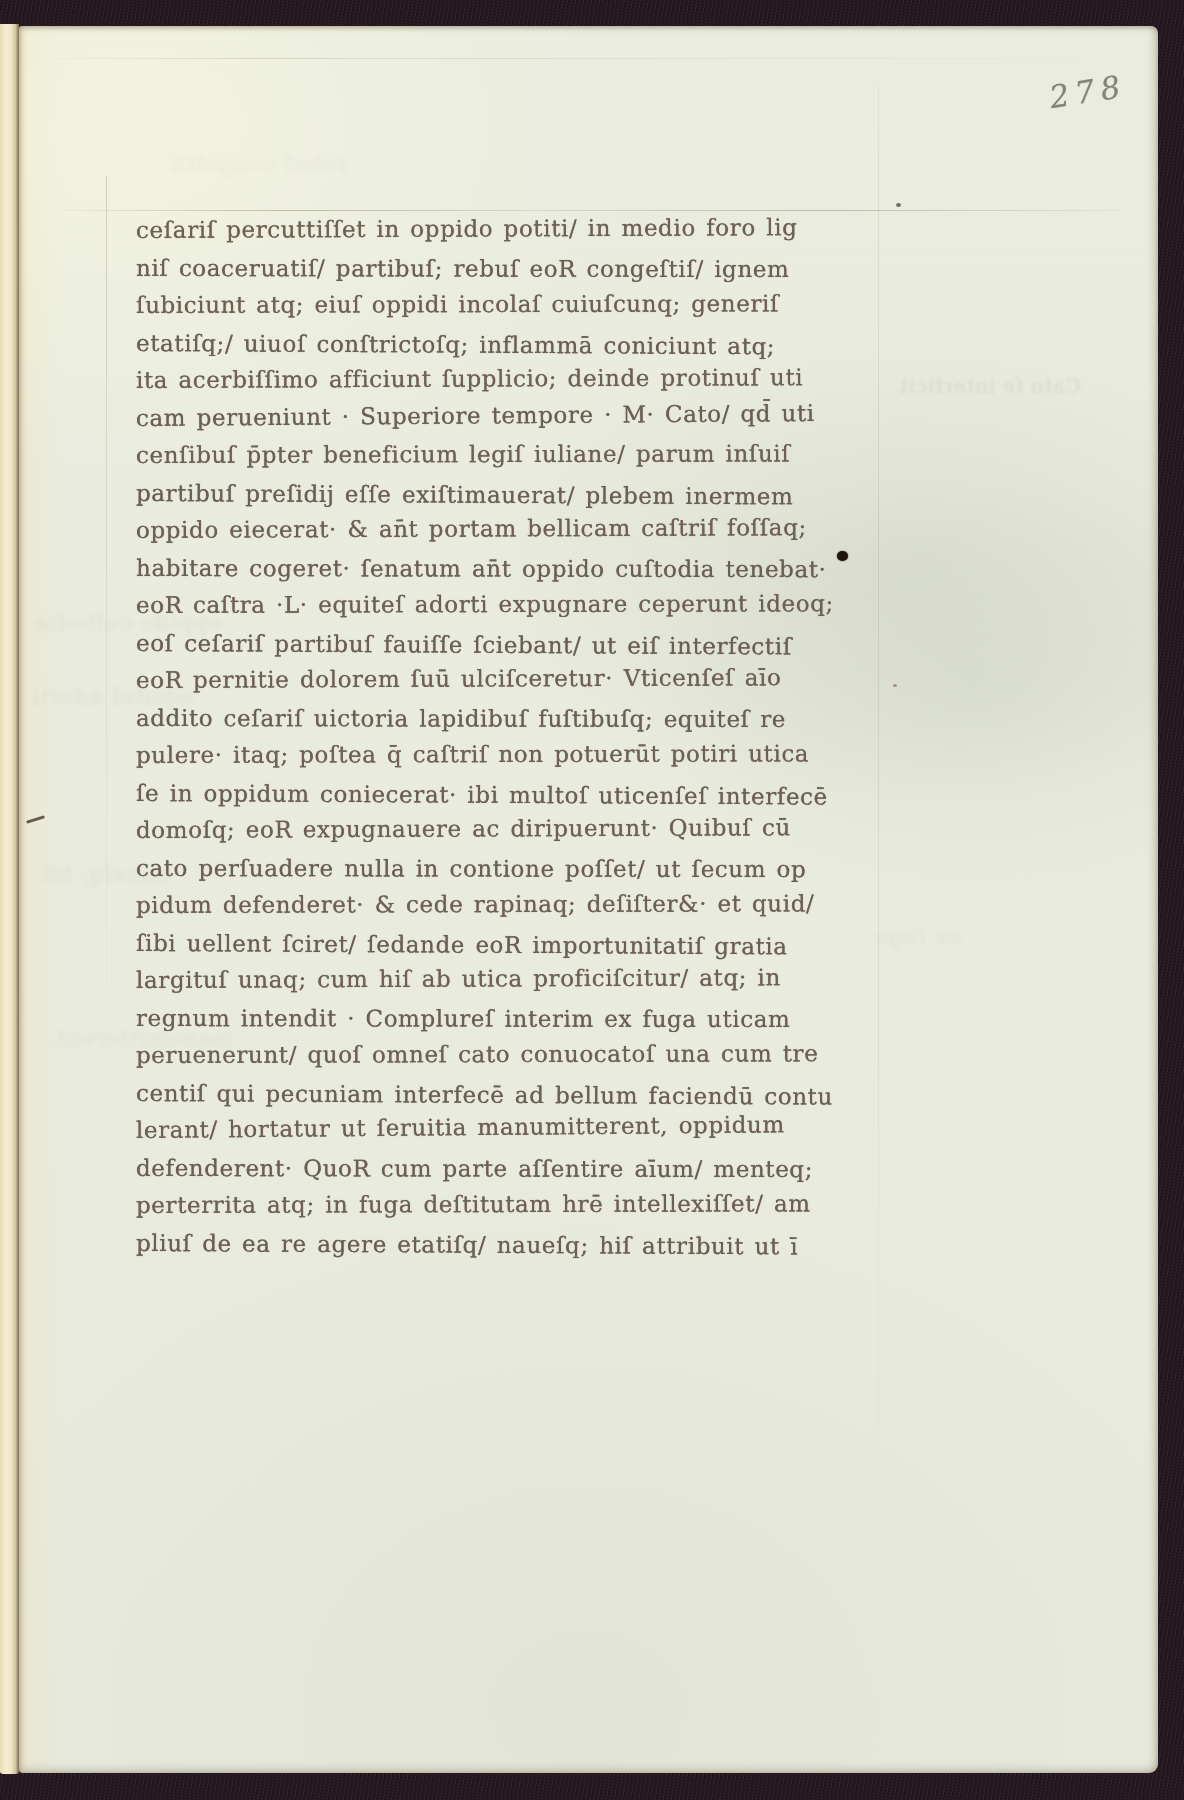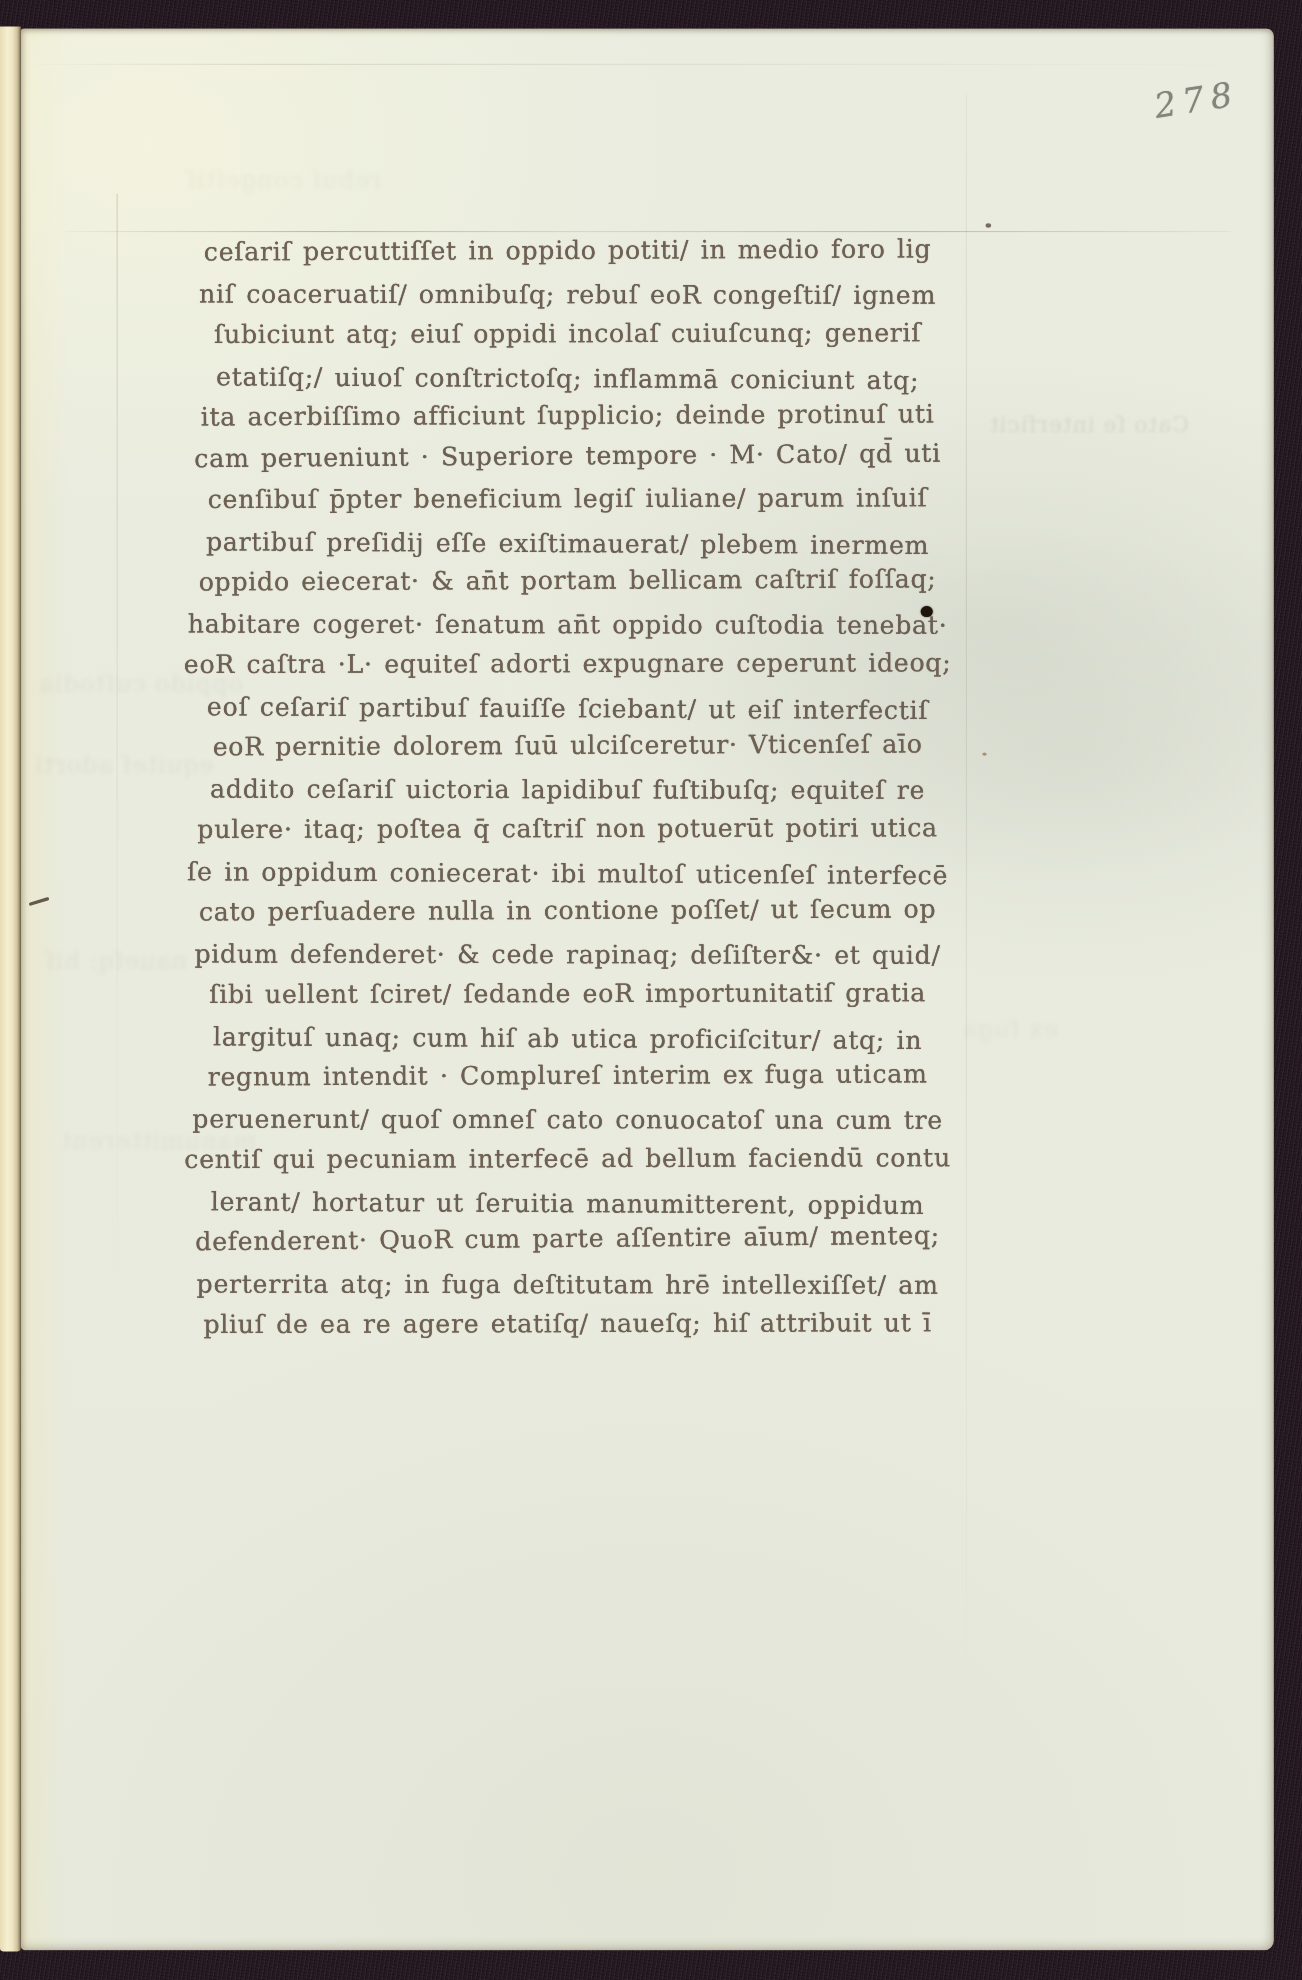--- a/index.html
+++ b/index.html
@@ -52,21 +52,21 @@
     font-size:31px;color:#83857c;letter-spacing:6px;
     transform:rotate(-9deg);
     text-shadow:0 0 1px rgba(130,132,124,.55);
   }
 
   
   .textblock{
     position:absolute;left:117px;top:186px;width:760px;
     color:#6d6053;
     font-family:"DejaVu Serif", serif;
-    font-size:23px;letter-spacing:.6px;word-spacing:2.5px;text-align:center;
+    font-size:23px;letter-spacing:.6px;word-spacing:2.5px;
   }
   .line{
     height:37.5px;line-height:37.5px;white-space:nowrap;
     transform-origin:0 50%;
     text-shadow:0 0 .7px rgba(96,80,62,.85);
   }
   .line:nth-child(4n){transform:rotate(.30deg);}
   .line:nth-child(4n+1){transform:rotate(-.24deg);}
   .line:nth-child(4n+2){transform:rotate(.10deg);}
   .line:nth-child(4n+3){transform:rotate(-.14deg);}
@@ -119,35 +119,36 @@
     <div class="ghost ghost-note">Cato ſe interficit</div>
     <div class="ghost g1">oppido cuſtodia</div>
     <div class="ghost g2">equiteſ adorti</div>
     <div class="ghost g3">naueſq; hiſ</div>
     <div class="ghost g4">rebuſ congeſtiſ</div>
     <div class="ghost g5">ex fuga</div>
     <div class="ghost g6">manumitterent</div>
 
     <div class="textblock">
       <div class="line">ceſariſ percuttiſſet in oppido potiti/ in medio foro lig</div>
-      <div class="line">niſ coaceruatiſ/ omnibuſq; rebuſ eoR congeſtiſ/ ignem</div>
+      <div class="line">niſ coaceruatiſ/ partibuſ; rebuſ eoR congeſtiſ/ ignem</div>
       <div class="line">ſubiciunt atq; eiuſ oppidi incolaſ cuiuſcunq; generiſ</div>
       <div class="line">etatiſq;/ uiuoſ conſtrictoſq; inflammā coniciunt atq;</div>
       <div class="line">ita acerbiſſimo afficiunt ſupplicio; deinde protinuſ uti</div>
       <div class="line">cam perueniunt · Superiore tempore · M· Cato/ qd̄ uti</div>
       <div class="line">cenſibuſ p̄pter beneficium legiſ iuliane/ parum inſuiſ</div>
       <div class="line">partibuſ preſidij eſſe exiſtimauerat/ plebem inermem</div>
       <div class="line">oppido eiecerat· &amp; an̄t portam bellicam caſtriſ foſſaq;</div>
       <div class="line">habitare cogeret· ſenatum an̄t oppido cuſtodia tenebat·</div>
       <div class="line">eoR caſtra ·L· equiteſ adorti expugnare ceperunt ideoq;</div>
       <div class="line">eoſ ceſariſ partibuſ fauiſſe ſciebant/ ut eiſ interfectiſ</div>
       <div class="line">eoR pernitie dolorem ſuū ulciſceretur· Vticenſeſ aīo</div>
       <div class="line">addito ceſariſ uictoria lapidibuſ fuſtibuſq; equiteſ re</div>
       <div class="line">pulere· itaq; poſtea q̄ caſtriſ non potuerūt potiri utica</div>
       <div class="line">ſe in oppidum coniecerat· ibi multoſ uticenſeſ interfecē</div>
+      <div class="line">domoſq; eoR expugnauere ac diripuerunt· Quibuſ cū</div>
       <div class="line">cato perſuadere nulla in contione poſſet/ ut ſecum op</div>
       <div class="line">pidum defenderet· &amp; cede rapinaq; deſiſter&amp;· et quid/</div>
       <div class="line">ſibi uellent ſciret/ ſedande eoR importunitatiſ gratia</div>
       <div class="line">largituſ unaq; cum hiſ ab utica proficiſcitur/ atq; in</div>
       <div class="line">regnum intendit · Complureſ interim ex fuga uticam</div>
       <div class="line">peruenerunt/ quoſ omneſ cato conuocatoſ una cum tre</div>
       <div class="line">centiſ qui pecuniam interfecē ad bellum faciendū contu</div>
       <div class="line">lerant/ hortatur ut ſeruitia manumitterent, oppidum</div>
       <div class="line">defenderent· QuoR cum parte aſſentire aīum/ menteq;</div>
       <div class="line">perterrita atq; in fuga deſtitutam hrē intellexiſſet/ am</div>

